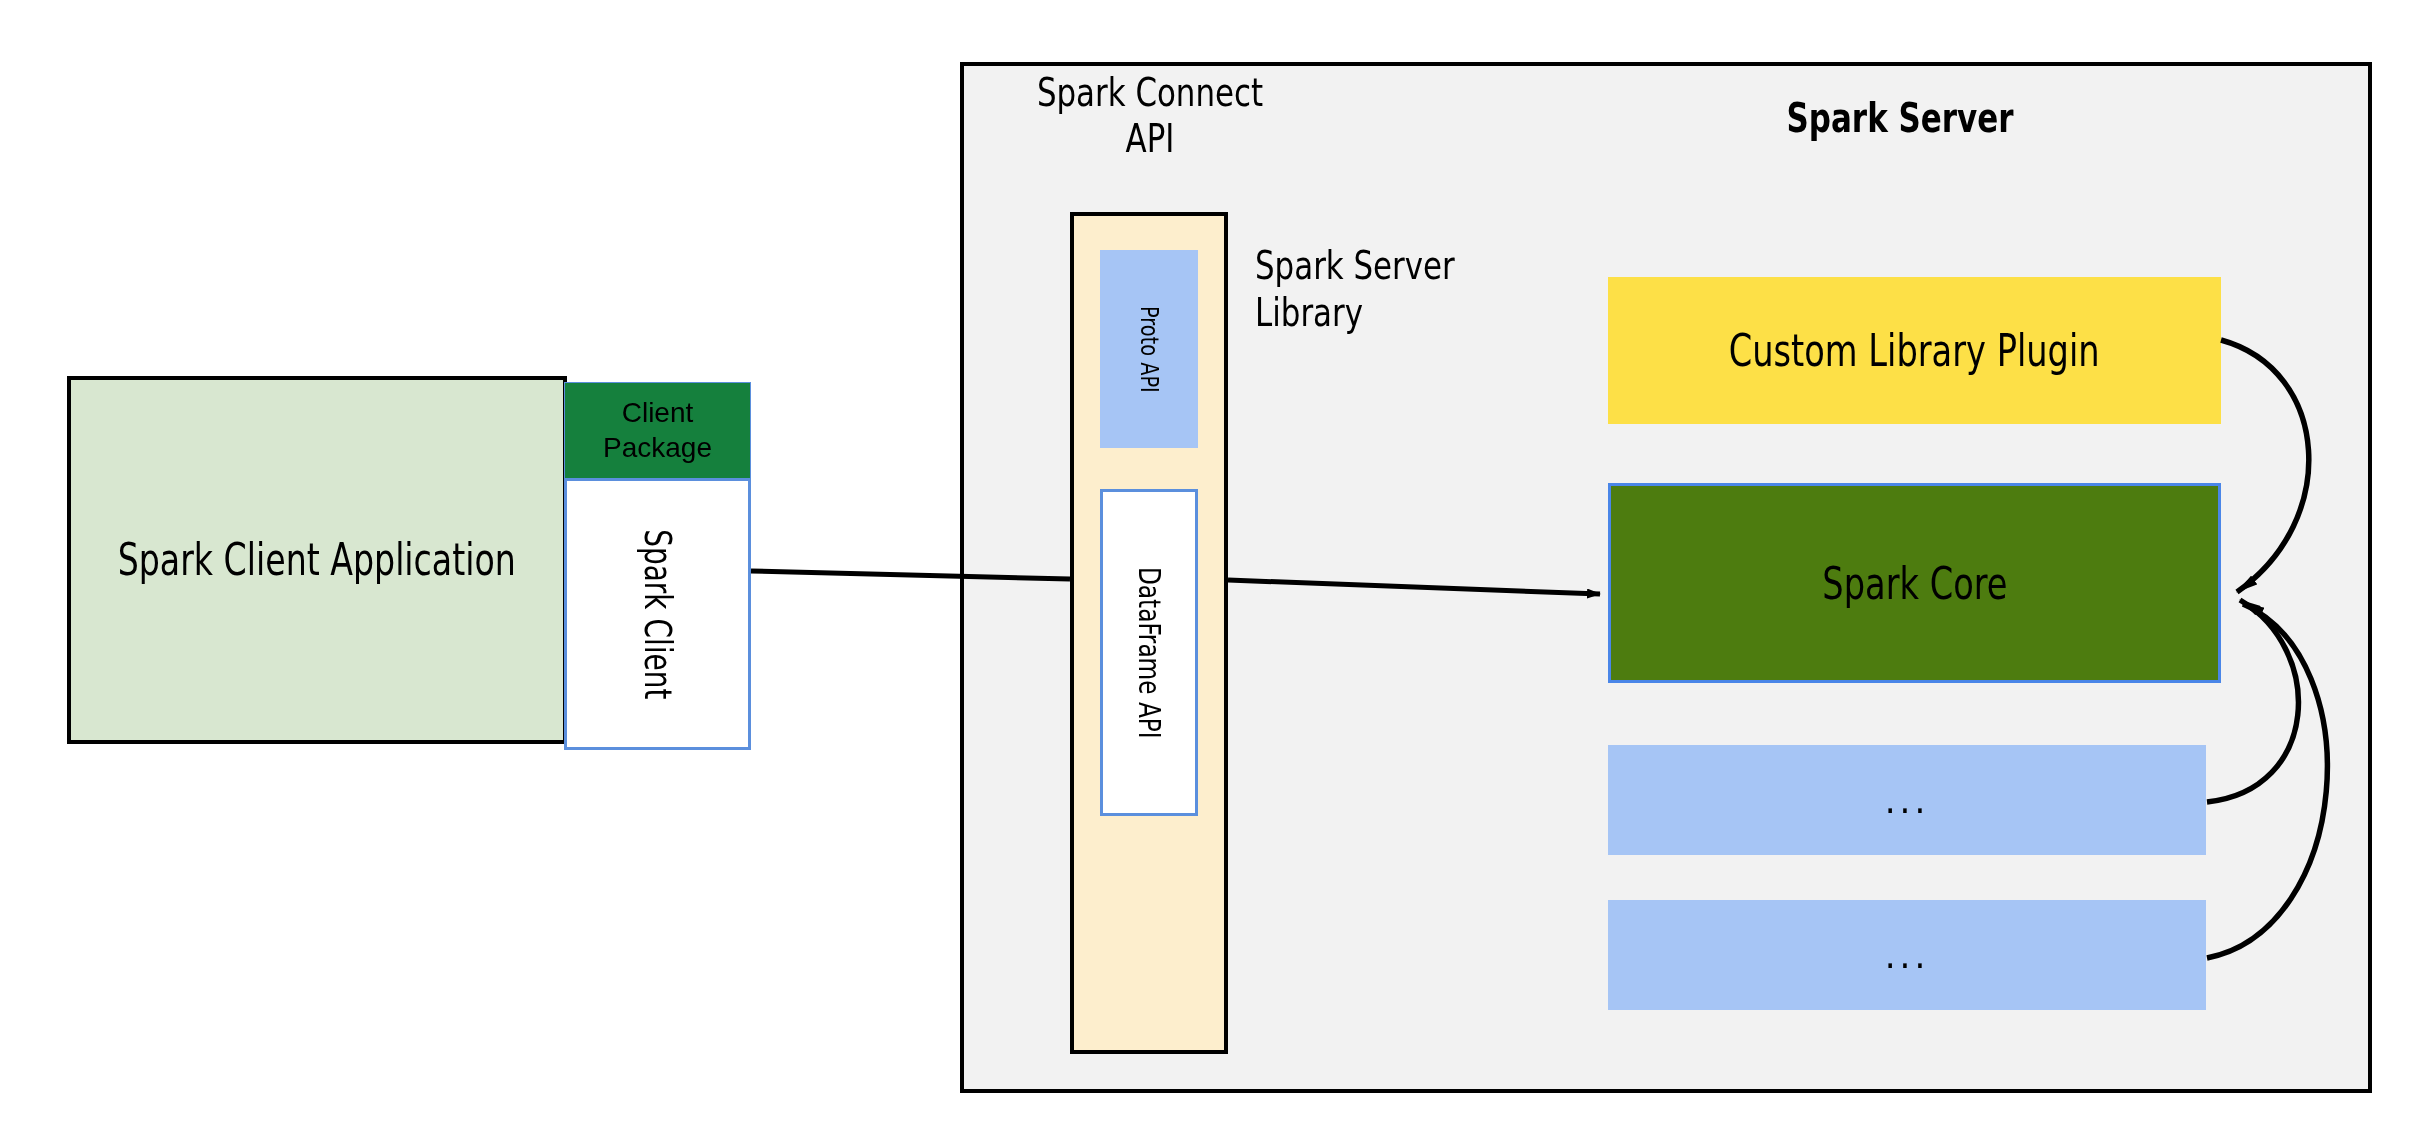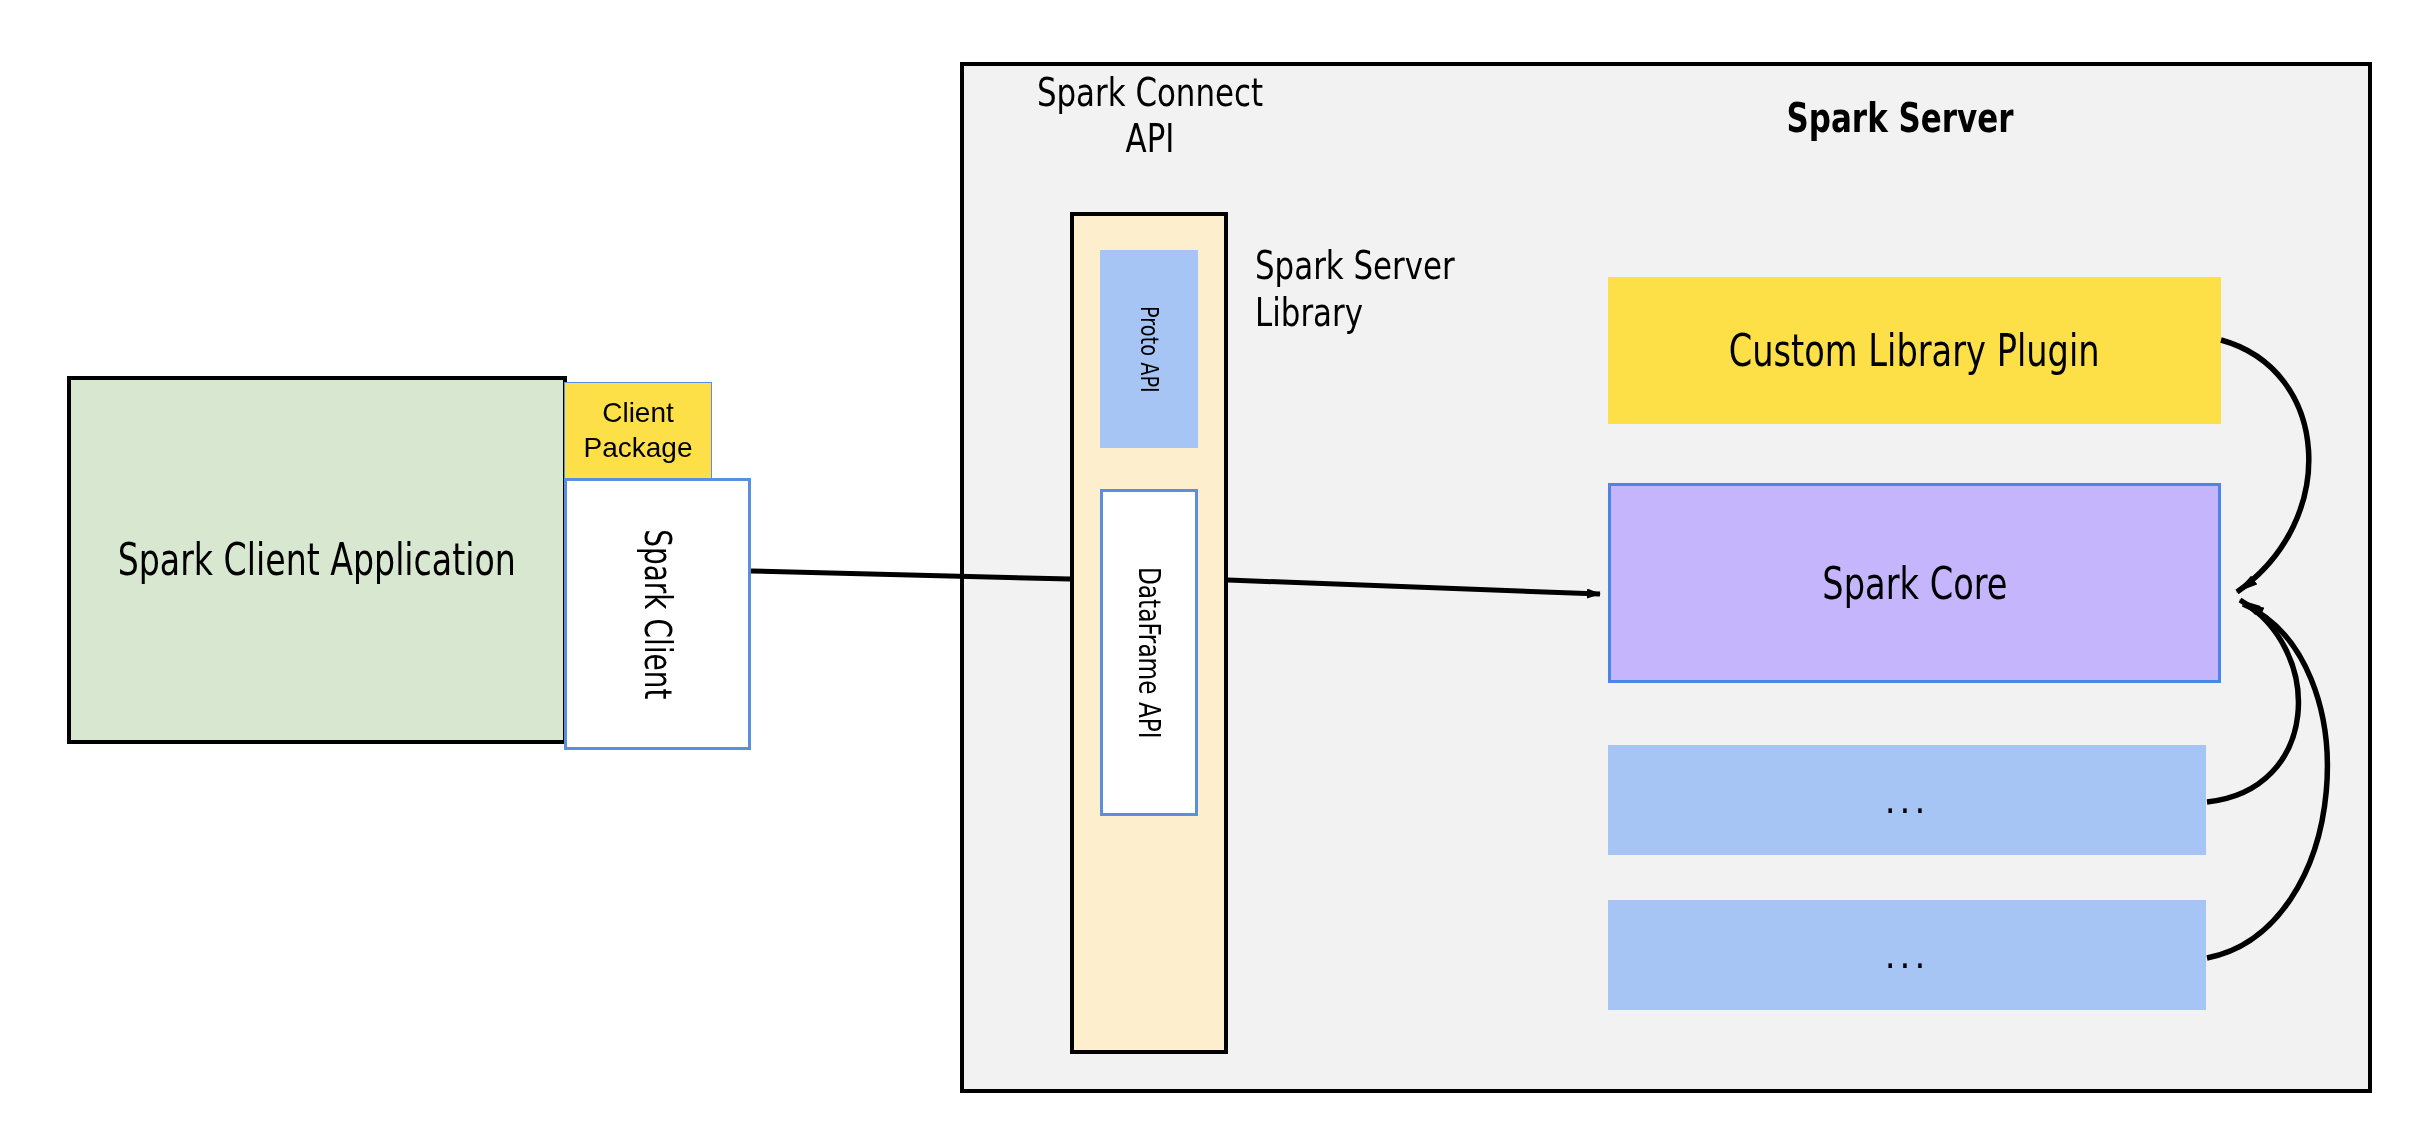--- a/index.html
+++ b/index.html
@@ -51,23 +51,23 @@
     line-height: 1.22;
     font-family: "DejaVu Sans Condensed", "Liberation Sans Narrow", "Liberation Sans", sans-serif;
     font-stretch: condensed;
     color: #000000;
     transform: scaleX(0.82);
   }
 
   #client-package-box {
     left: 564px;
     top: 382px;
-    width: 148px;
+    width: 187px;
     height: 97px;
-    background: #fde047;
+    background: #15803d;
     border: 1px solid #5b8fdd;
     z-index: 4;
   }
   #client-package-label {
     font-size: 28px;
     line-height: 1.22;
     font-family: "Liberation Sans", sans-serif;
     color: #000000;
   }
 
@@ -202,21 +202,21 @@
     font-family: "DejaVu Sans Condensed", "Liberation Sans Narrow", "Liberation Sans", sans-serif;
     font-stretch: condensed;
     transform: scaleX(0.85);
   }
 
   #spark-core-box {
     left: 1608px;
     top: 483px;
     width: 613px;
     height: 200px;
-    background: #c4b5fd;
+    background: #4d7c0f;
     border: 3px solid #4a86e8;
     z-index: 5;
   }
   #spark-core-label {
     font-size: 44px;
     font-family: "DejaVu Sans Condensed", "Liberation Sans Narrow", "Liberation Sans", sans-serif;
     font-stretch: condensed;
     transform: scaleX(0.85);
   }
 

